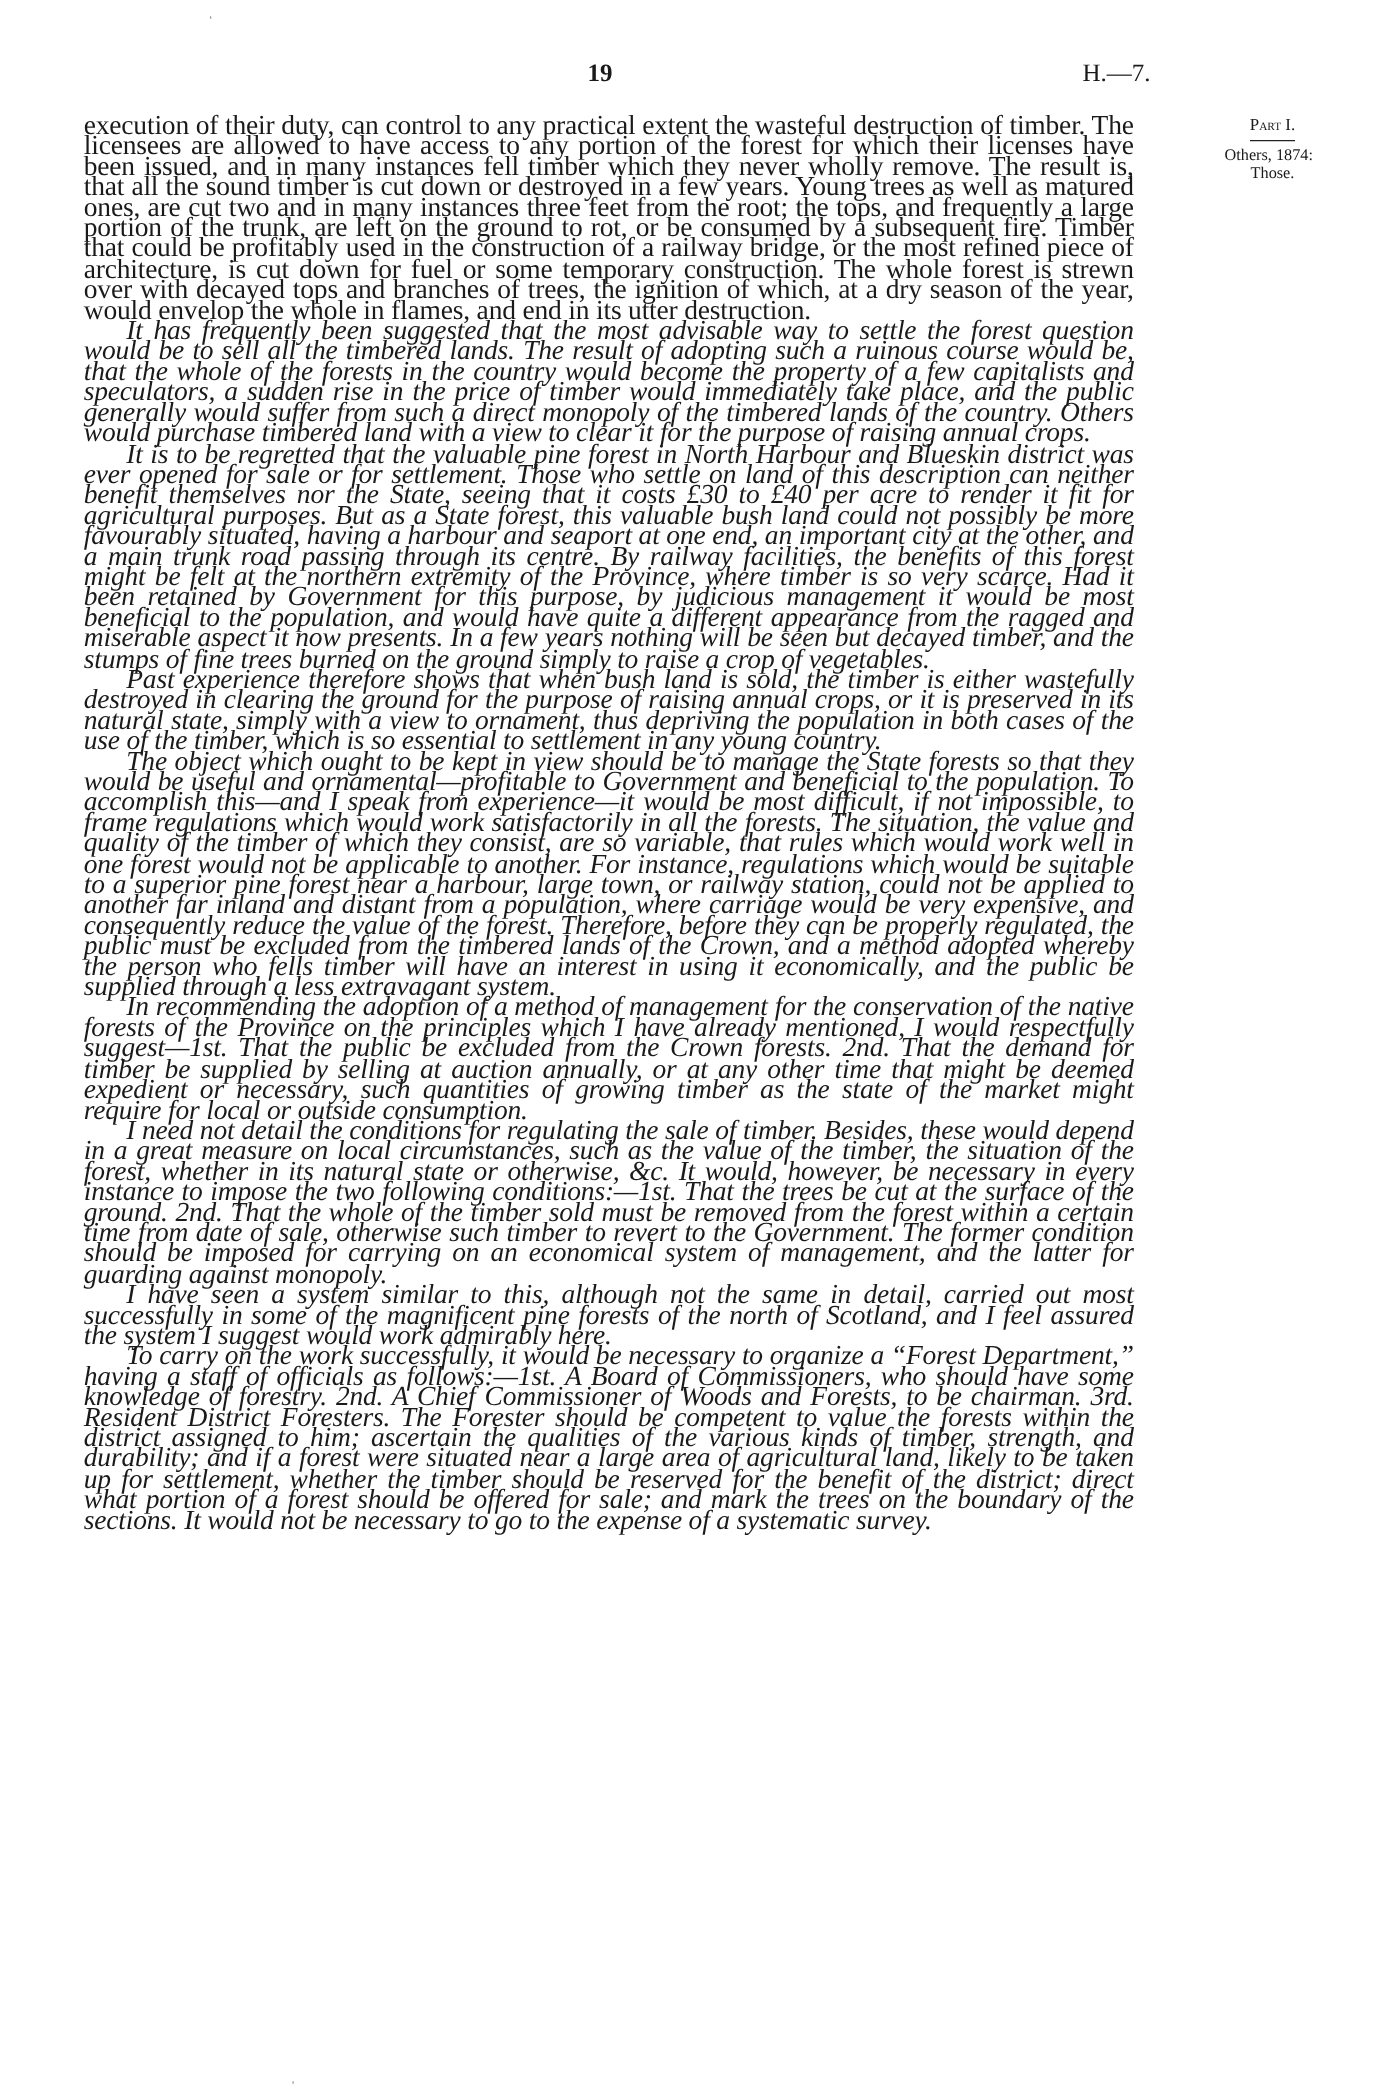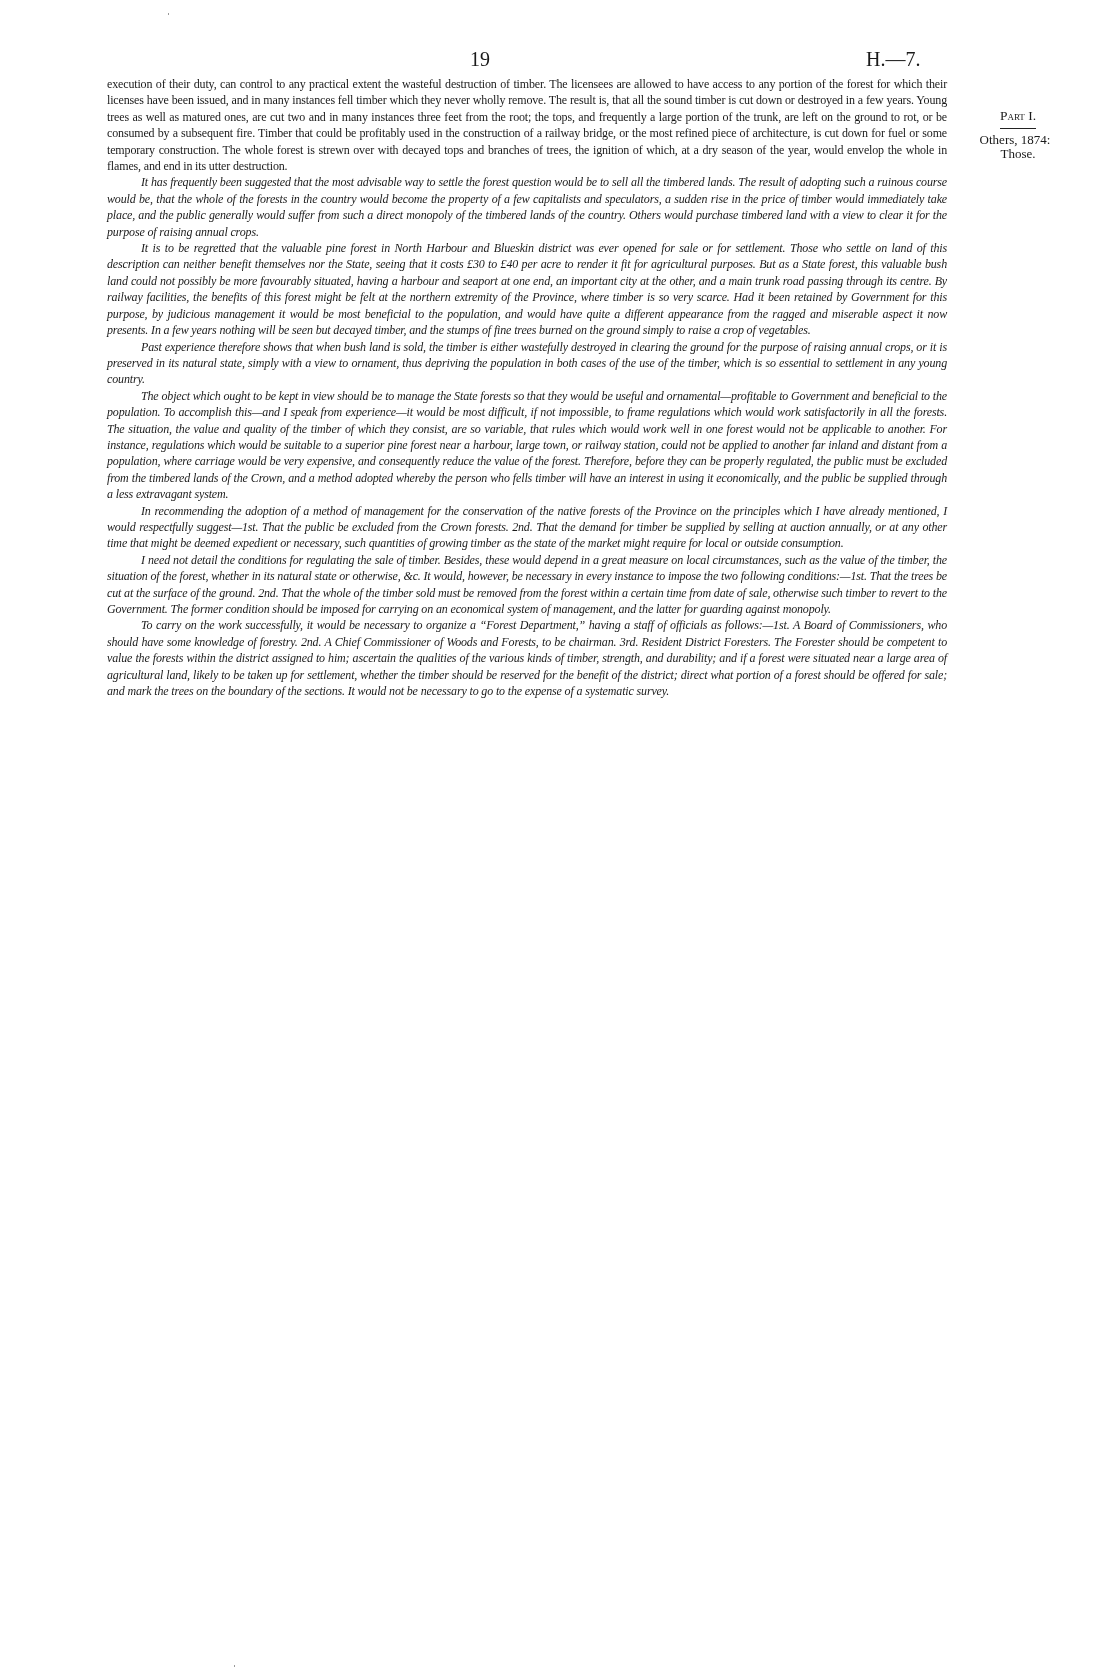--- a/index.html
+++ b/index.html
@@ -14,52 +14,52 @@
       overflow: hidden;
       font-family: "DejaVu Serif", "Liberation Serif", serif;
       color: #1a1a1a;
     }
     .page-number {
       position: absolute;
       left: 470px;
       top: 48px;
       font-size: 20px;
       font-family: "Liberation Serif", serif;
+      font-weight: bold;
     }
     .doc-ref {
       position: absolute;
       left: 866px;
       top: 48px;
       font-size: 20px;
       font-family: "Liberation Serif", serif;
     }
     .body-text {
       position: absolute;
       left: 67px;
-      top: 76px;
+      top: 92px;
       width: 840px;
       font-family: "Liberation Serif", serif;
-      font-size: 12px;
+      font-size: 22px;
       line-height: 16.4px;
       text-align: justify;
       letter-spacing: -0.15px;
-      margin-left: 40px;
     }
     .body-text p {
       margin: 0;
       text-indent: 0;
     }
     .body-text p.indent {
       text-indent: 34px;
       font-style: italic;
     }
     .margin-note {
       position: absolute;
       left: 968px;
-      top: 109px;
+      top: 93px;
       width: 100px;
       text-align: center;
       font-family: "Liberation Serif", serif;
       font-size: 13px;
       line-height: 14px;
     }
     .margin-note .part {
       font-variant: small-caps;
       font-size: 13.5px;
     }
@@ -95,18 +95,19 @@
   </div>
 
   <div class="body-text">
     <p>execution of their duty, can control to any practical extent the wasteful destruction of timber. The licensees are allowed to have access to any portion of the forest for which their licenses have been issued, and in many instances fell timber which they never wholly remove. The result is, that all the sound timber is cut down or destroyed in a few years. Young trees as well as matured ones, are cut two and in many instances three feet from the root; the tops, and frequently a large portion of the trunk, are left on the ground to rot, or be consumed by a subsequent fire. Timber that could be profitably used in the construction of a railway bridge, or the most refined piece of architecture, is cut down for fuel or some temporary construction. The whole forest is strewn over with decayed tops and branches of trees, the ignition of which, at a dry season of the year, would envelop the whole in flames, and end in its utter destruction.</p>
     <p class="indent">It has frequently been suggested that the most advisable way to settle the forest question would be to sell all the timbered lands. The result of adopting such a ruinous course would be, that the whole of the forests in the country would become the property of a few capitalists and speculators, a sudden rise in the price of timber would immediately take place, and the public generally would suffer from such a direct monopoly of the timbered lands of the country. Others would purchase timbered land with a view to clear it for the purpose of raising annual crops.</p>
     <p class="indent">It is to be regretted that the valuable pine forest in North Harbour and Blueskin district was ever opened for sale or for settlement. Those who settle on land of this description can neither benefit themselves nor the State, seeing that it costs £30 to £40 per acre to render it fit for agricultural purposes. But as a State forest, this valuable bush land could not possibly be more favourably situated, having a harbour and seaport at one end, an important city at the other, and a main trunk road passing through its centre. By railway facilities, the benefits of this forest might be felt at the northern extremity of the Province, where timber is so very scarce. Had it been retained by Government for this purpose, by judicious management it would be most beneficial to the population, and would have quite a different appearance from the ragged and miserable aspect it now presents. In a few years nothing will be seen but decayed timber, and the stumps of fine trees burned on the ground simply to raise a crop of vegetables.</p>
     <p class="indent">Past experience therefore shows that when bush land is sold, the timber is either wastefully destroyed in clearing the ground for the purpose of raising annual crops, or it is preserved in its natural state, simply with a view to ornament, thus depriving the population in both cases of the use of the timber, which is so essential to settlement in any young country.</p>
     <p class="indent">The object which ought to be kept in view should be to manage the State forests so that they would be useful and ornamental—profitable to Government and beneficial to the population. To accomplish this—and I speak from experience—it would be most difficult, if not impossible, to frame regulations which would work satisfactorily in all the forests. The situation, the value and quality of the timber of which they consist, are so variable, that rules which would work well in one forest would not be applicable to another. For instance, regulations which would be suitable to a superior pine forest near a harbour, large town, or railway station, could not be applied to another far inland and distant from a population, where carriage would be very expensive, and consequently reduce the value of the forest. Therefore, before they can be properly regulated, the public must be excluded from the timbered lands of the Crown, and a method adopted whereby the person who fells timber will have an interest in using it economically, and the public be supplied through a less extravagant system.</p>
     <p class="indent">In recommending the adoption of a method of management for the conservation of the native forests of the Province on the principles which I have already mentioned, I would respectfully suggest—1st. That the public be excluded from the Crown forests. 2nd. That the demand for timber be supplied by selling at auction annually, or at any other time that might be deemed expedient or necessary, such quantities of growing timber as the state of the market might require for local or outside consumption.</p>
     <p class="indent">I need not detail the conditions for regulating the sale of timber. Besides, these would depend in a great measure on local circumstances, such as the value of the timber, the situation of the forest, whether in its natural state or otherwise, &amp;c. It would, however, be necessary in every instance to impose the two following conditions:—1st. That the trees be cut at the surface of the ground. 2nd. That the whole of the timber sold must be removed from the forest within a certain time from date of sale, otherwise such timber to revert to the Government. The former condition should be imposed for carrying on an economical system of management, and the latter for guarding against monopoly.</p>
+    <p class="indent">I have seen a system similar to this, although not the same in detail, carried out most successfully in some of the magnificent pine forests of the north of Scotland, and I feel assured the system I suggest would work admirably here.</p>
     <p class="indent">To carry on the work successfully, it would be necessary to organize a “Forest Department,” having a staff of officials as follows:—1st. A Board of Commissioners, who should have some knowledge of forestry. 2nd. A Chief Commissioner of Woods and Forests, to be chairman. 3rd. Resident District Foresters. The Forester should be competent to value the forests within the district assigned to him; ascertain the qualities of the various kinds of timber, strength, and durability; and if a forest were situated near a large area of agricultural land, likely to be taken up for settlement, whether the timber should be reserved for the benefit of the district; direct what portion of a forest should be offered for sale; and mark the trees on the boundary of the sections. It would not be necessary to go to the expense of a systematic survey.</p>
   </div>
 
   <div class="speck" style="left:168px; top:13px;"></div>
   <div class="speck" style="left:234px; top:1665px;"></div>
 </div>
 
 </body></html>

